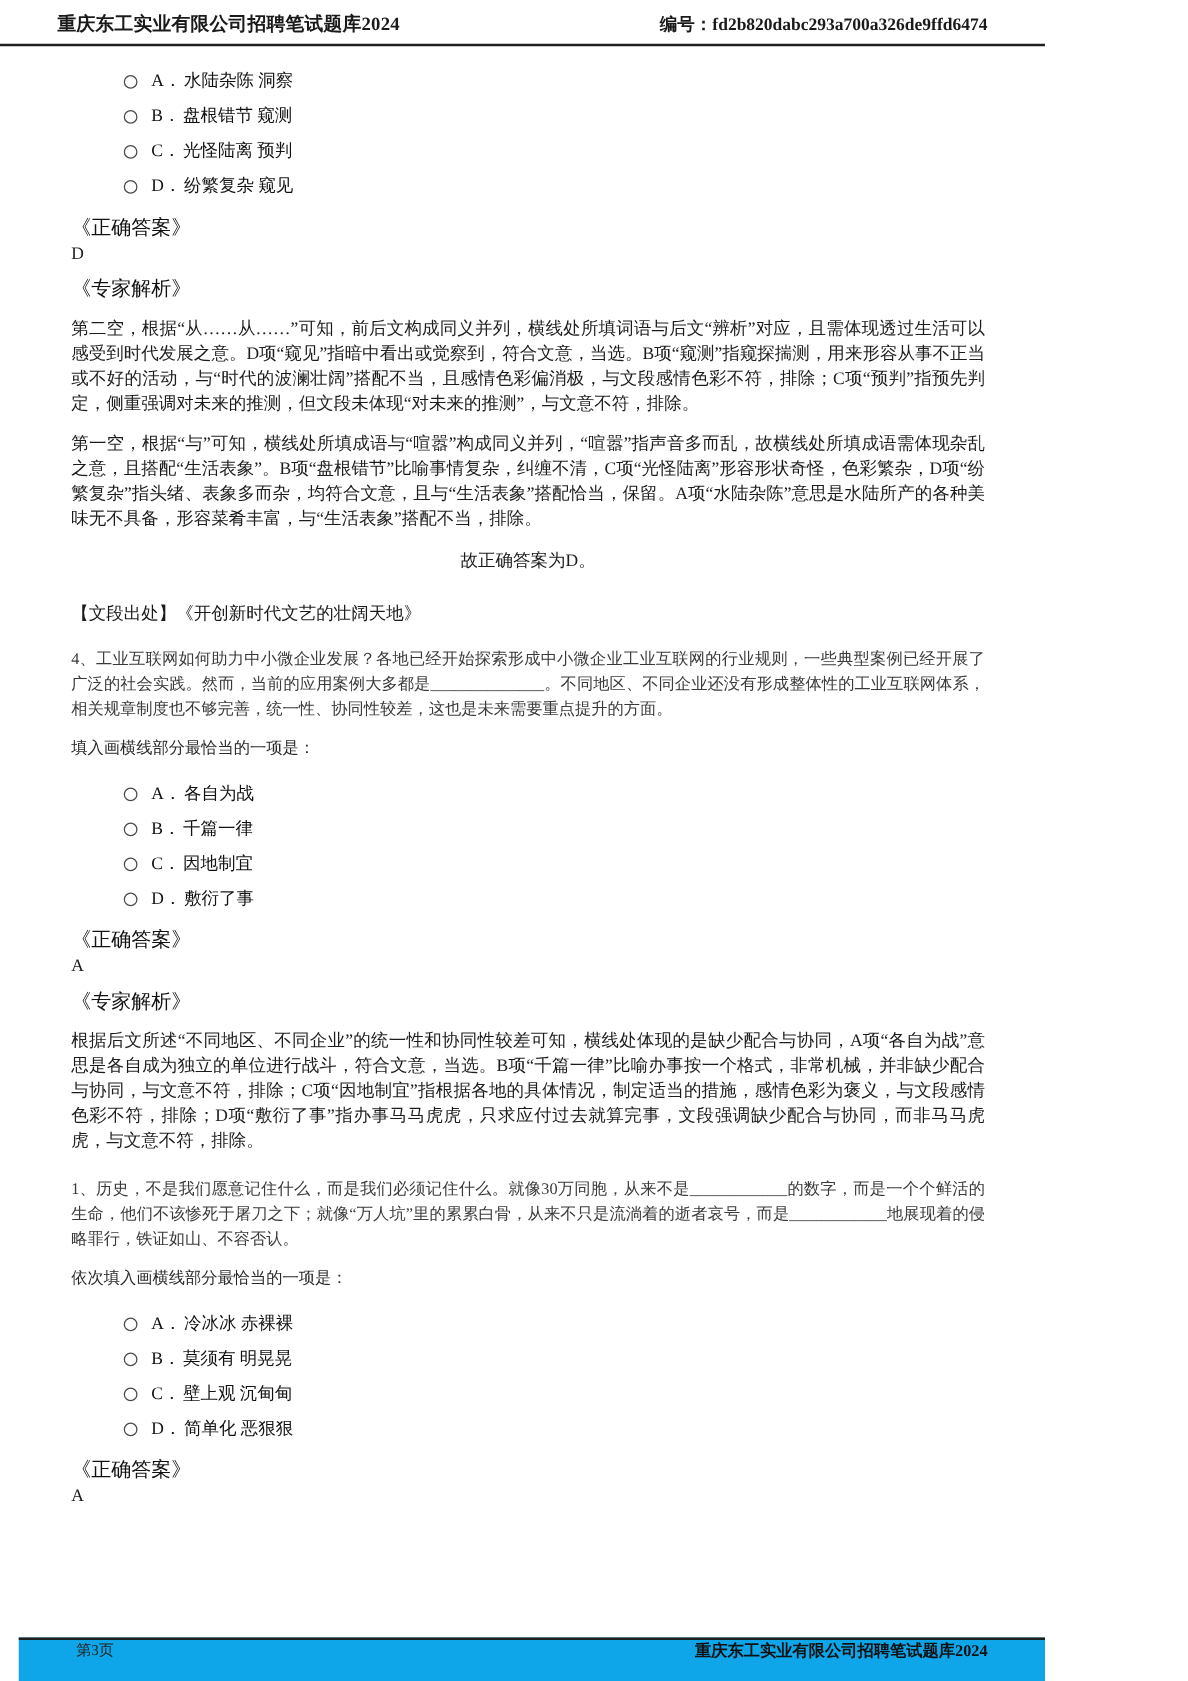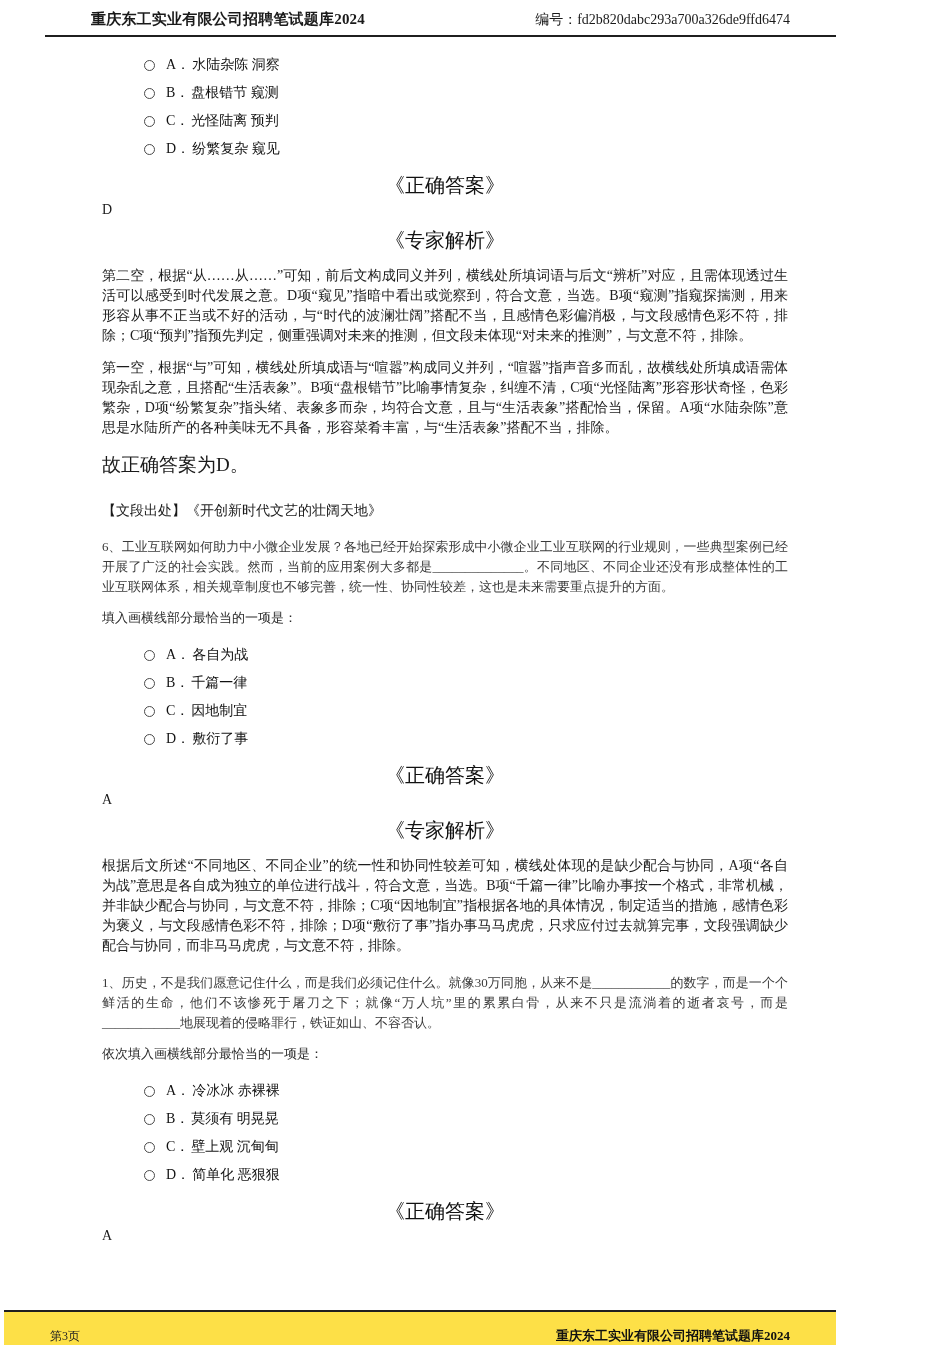--- a/index.html
+++ b/index.html
@@ -4,56 +4,56 @@
 <style>
   * { margin:0; padding:0; box-sizing:border-box; }
   html,body { width:950px; height:1345px; }
   body {
     background:#ffffff;
     font-family:"Liberation Serif","DejaVu Serif",serif;
     color:#1a1a1a;
     position:relative;
     overflow:hidden;
   }
-  .page { width:836px; height:1345px; position:relative;padding-left:45px; }
+  .page { width:836px; height:1345px; position:relative; }
   .header {
     display:flex; justify-content:space-between; align-items:flex-end;
     padding:10px 46px 6px 46px;
     border-bottom:2px solid #1f1f1f;
   }
   .header-title { font-size:15px; font-weight:bold; letter-spacing:0.2px; }
-  .header-code  { font-size:14px; font-weight:normal; }
+  .header-code  { font-size:14px; font-weight:bold; }
   .content { padding:0 48px 0 57px; }
   .options { margin:14px 0 0 42px; }
   .option-row { display:flex; align-items:center; height:28px; }
   .radio {
     width:11px; height:11px; flex:none;
     border:1.6px solid #4a4a4a; border-radius:50%;
     background:#fff; margin-right:11px;
   }
   .opt-letter { font-size:14px; color:#111; }
   .opt-text   { font-size:14px; color:#111; margin-left:2px; }
-  .label-line { font-size:20px; margin-top:9px; color:#111;text-align:center; }
+  .label-line { font-size:16px; margin-top:9px; color:#111; }
   .answer-letter { font-size:14px; margin-top:3px; }
   .para {
     font-size:14px; line-height:20px; text-align:justify;
     margin-top:12px; color:#1c1c1c;
   }
-  .conclusion { font-size:19px; margin-top:14px; }
+  .conclusion { font-size:14px; margin-top:14px;text-align:center; }
   .source { font-size:14px; margin-top:24px; }
   .stem {
     font-size:13px; line-height:20px; text-align:justify;
     margin-top:17px; color:#3a3a3a;
   }
   .prompt { font-size:13px; margin-top:12px; color:#2a2a2a; }
   .footer {
-    position:absolute; left:4px; right:0; bottom:0; height:35px;
+    position:absolute; left:15px; right:0; bottom:0; height:35px;
     border-top:2px solid #1f1f1f;
-    display:flex; justify-content:space-between; align-items:flex-end;
-    padding:0 46px; background:#fde047;
+    display:flex; justify-content:space-between; align-items:flex-start;
+    padding:0 46px; background:#0ea5e9;
   }
   .footer-page  { font-size:12px; color:#222; }
   .footer-title { font-size:13px; font-weight:bold; color:#111; }
 </style>
 </head>
 <body>
 
 <div class="page">
 
   <div class="header">
@@ -89,21 +89,21 @@
     <div class="label-line">《正确答案》</div>
     <div class="answer-letter">D</div>
     <div class="label-line">《专家解析》</div>
 
     <p class="para">第二空，根据“从……从……”可知，前后文构成同义并列，横线处所填词语与后文“辨析”对应，且需体现透过生活可以感受到时代发展之意。D项“窥见”指暗中看出或觉察到，符合文意，当选。B项“窥测”指窥探揣测，用来形容从事不正当或不好的活动，与“时代的波澜壮阔”搭配不当，且感情色彩偏消极，与文段感情色彩不符，排除；C项“预判”指预先判定，侧重强调对未来的推测，但文段未体现“对未来的推测”，与文意不符，排除。</p>
     <p class="para">第一空，根据“与”可知，横线处所填成语与“喧嚣”构成同义并列，“喧嚣”指声音多而乱，故横线处所填成语需体现杂乱之意，且搭配“生活表象”。B项“盘根错节”比喻事情复杂，纠缠不清，C项“光怪陆离”形容形状奇怪，色彩繁杂，D项“纷繁复杂”指头绪、表象多而杂，均符合文意，且与“生活表象”搭配恰当，保留。A项“水陆杂陈”意思是水陆所产的各种美味无不具备，形容菜肴丰富，与“生活表象”搭配不当，排除。</p>
 
     <div class="conclusion">故正确答案为D。</div>
     <div class="source">【文段出处】《开创新时代文艺的壮阔天地》</div>
 
-    <p class="stem">6、工业互联网如何助力中小微企业发展？各地已经开始探索形成中小微企业工业互联网的行业规则，一些典型案例已经开展了广泛的社会实践。然而，当前的应用案例大多都是______________。不同地区、不同企业还没有形成整体性的工业互联网体系，相关规章制度也不够完善，统一性、协同性较差，这也是未来需要重点提升的方面。</p>
+    <p class="stem">4、工业互联网如何助力中小微企业发展？各地已经开始探索形成中小微企业工业互联网的行业规则，一些典型案例已经开展了广泛的社会实践。然而，当前的应用案例大多都是______________。不同地区、不同企业还没有形成整体性的工业互联网体系，相关规章制度也不够完善，统一性、协同性较差，这也是未来需要重点提升的方面。</p>
     <div class="prompt">填入画横线部分最恰当的一项是：</div>
 
     <div class="options">
       <div class="option-row">
         <span class="radio"></span>
         <span class="opt-letter">A．</span>
         <span class="opt-text">各自为战</span>
       </div>
       <div class="option-row">
         <span class="radio"></span>

